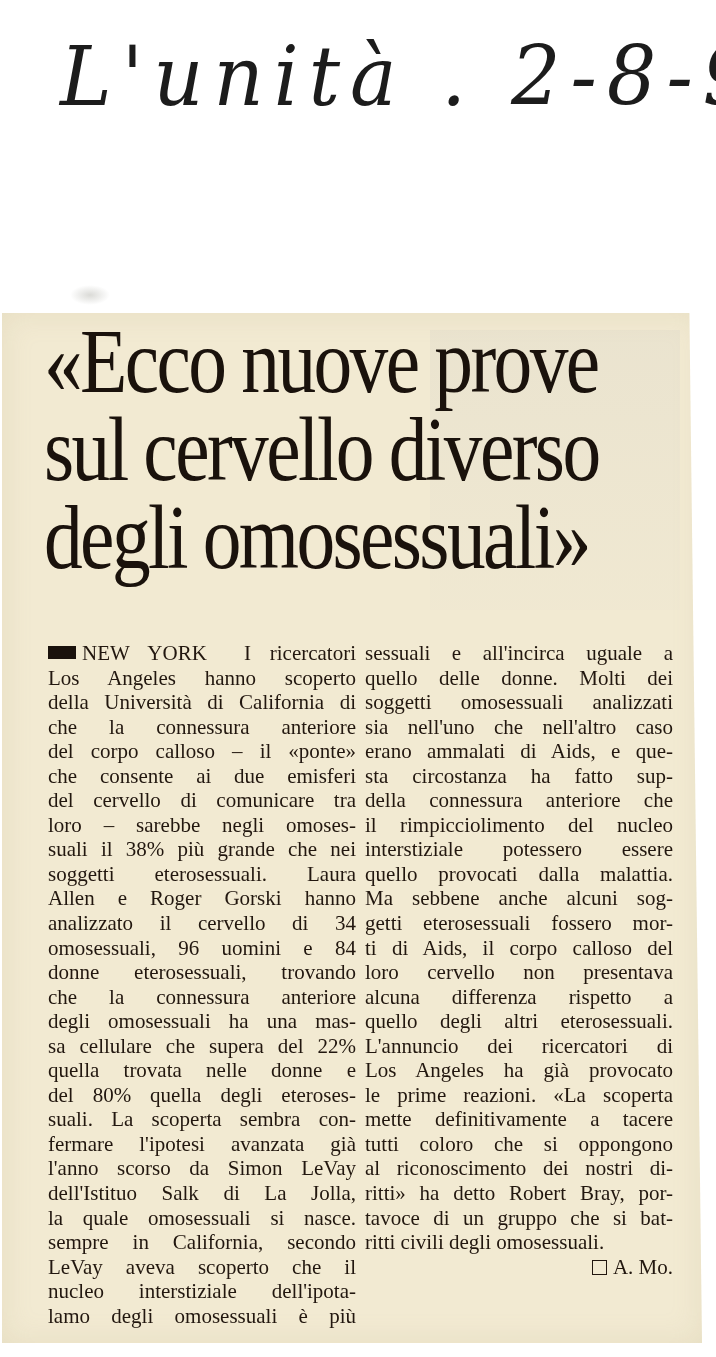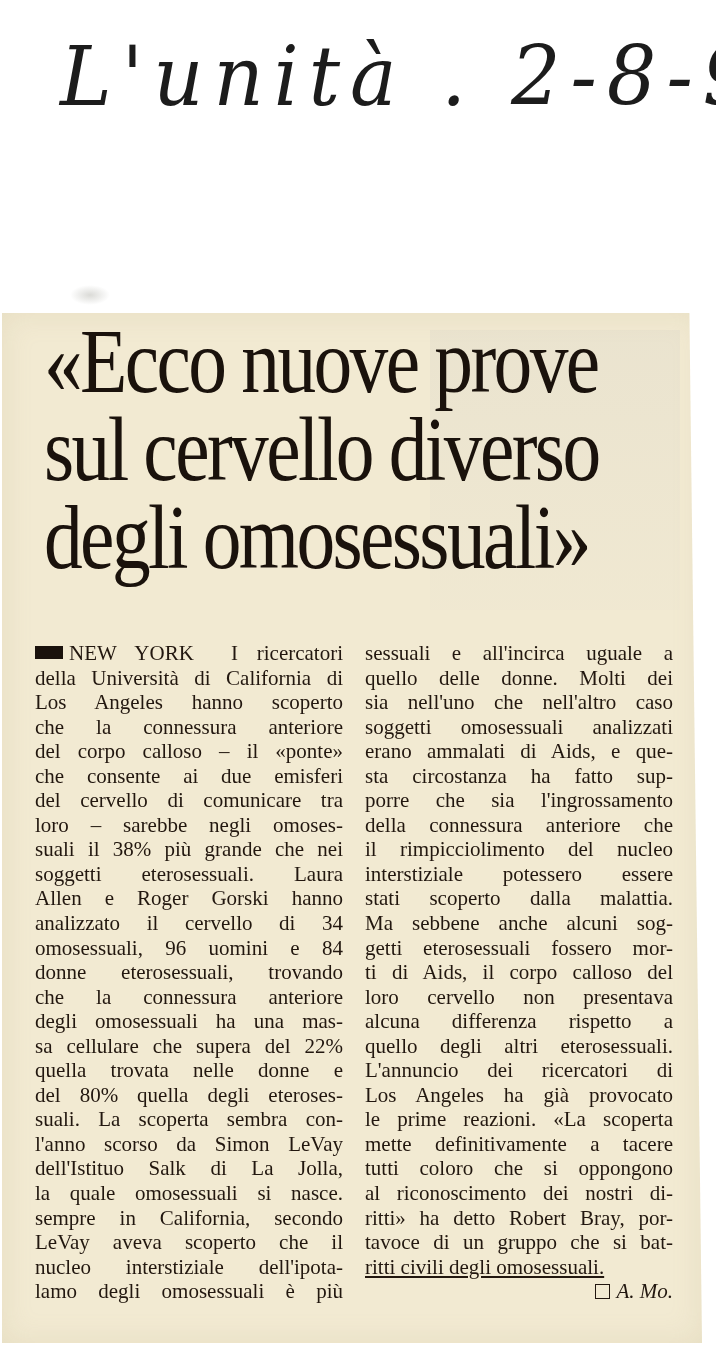--- a/index.html
+++ b/index.html
@@ -87,24 +87,23 @@
   .column .line {
     display: block;
     white-space: nowrap;
     text-align: justify;
     text-align-last: justify;
     height: 24.55px;
     overflow: visible;
   }
   .column .line.last {
     text-align-last: left;
-    text-decoration: underline;
   }
   .col-left {
-    left: 35px;
+    left: 48px;
     width: 308px;
   }
   .col-right {
     left: 365px;
     width: 308px;
   }
   .dateline-marker {
     display: inline-block;
     width: 28px;
     height: 13px;
@@ -120,80 +119,79 @@
   }
   .signature-box {
     display: inline-block;
     width: 13px;
     height: 13px;
     border: 1.3px solid #22170f;
     vertical-align: -1px;
     margin-right: 6px;
   }
   .signature-name {
-    font-style: italic;
   }
 </style>
 </head>
 <body>
 
 <div class="handwritten-note">L'unità . 2-8-91</div>
 <div class="scan-speck"></div>
 
 <div class="clipping"></div>
 <div class="bleed"></div>
 
 <h1 class="headline">
   <span>«Ecco nuove prove</span>
   <span>sul cervello diverso</span>
   <span>degli omosessuali»</span>
 </h1>
 
 <div class="column col-left">
   <span class="line"><span class="dateline-marker"></span><span>NEW YORK</span>&nbsp; <span>I ricercatori</span></span>
+  <span class="line">Los Angeles hanno scoperto</span>
   <span class="line">della Università di California di</span>
-  <span class="line">Los Angeles hanno scoperto</span>
   <span class="line">che la connessura anteriore</span>
   <span class="line">del corpo calloso – il «ponte»</span>
   <span class="line">che consente ai due emisferi</span>
   <span class="line">del cervello di comunicare tra</span>
   <span class="line">loro – sarebbe negli omoses-</span>
   <span class="line">suali il 38% più grande che nei</span>
   <span class="line">soggetti eterosessuali. Laura</span>
   <span class="line">Allen e Roger Gorski hanno</span>
   <span class="line">analizzato il cervello di 34</span>
   <span class="line">omosessuali, 96 uomini e 84</span>
   <span class="line">donne eterosessuali, trovando</span>
   <span class="line">che la connessura anteriore</span>
   <span class="line">degli omosessuali ha una mas-</span>
   <span class="line">sa cellulare che supera del 22%</span>
   <span class="line">quella trovata nelle donne e</span>
   <span class="line">del 80% quella degli eteroses-</span>
   <span class="line">suali. La scoperta sembra con-</span>
+  <span class="line">fermare l'ipotesi avanzata già</span>
   <span class="line">l'anno scorso da Simon LeVay</span>
   <span class="line">dell'Istituo Salk di La Jolla,</span>
   <span class="line">la quale omosessuali si nasce.</span>
   <span class="line">sempre in California, secondo</span>
   <span class="line">LeVay aveva scoperto che il</span>
   <span class="line">nucleo interstiziale dell'ipota-</span>
   <span class="line">lamo degli omosessuali è più</span>
 </div>
 
 <div class="column col-right">
   <span class="line">sessuali e all'incirca uguale a</span>
   <span class="line">quello delle donne. Molti dei</span>
+  <span class="line">soggetti omosessuali analizzati</span>
   <span class="line">sia nell'uno che nell'altro caso</span>
-  <span class="line">soggetti omosessuali analizzati</span>
   <span class="line">erano ammalati di Aids, e que-</span>
   <span class="line">sta circostanza ha fatto sup-</span>
-  <span class="line">porre che sia l'ingrossamento</span>
   <span class="line">della connessura anteriore che</span>
   <span class="line">il rimpicciolimento del nucleo</span>
   <span class="line">interstiziale potessero essere</span>
-  <span class="line">stati scoperto dalla malattia.</span>
+  <span class="line">quello provocati dalla malattia.</span>
   <span class="line">Ma sebbene anche alcuni sog-</span>
   <span class="line">getti eterosessuali fossero mor-</span>
   <span class="line">ti di Aids, il corpo calloso del</span>
   <span class="line">loro cervello non presentava</span>
   <span class="line">alcuna differenza rispetto a</span>
   <span class="line">quello degli altri eterosessuali.</span>
   <span class="line">L'annuncio dei ricercatori di</span>
   <span class="line">Los Angeles ha già provocato</span>
   <span class="line">le prime reazioni. «La scoperta</span>
   <span class="line">mette definitivamente a tacere</span>

